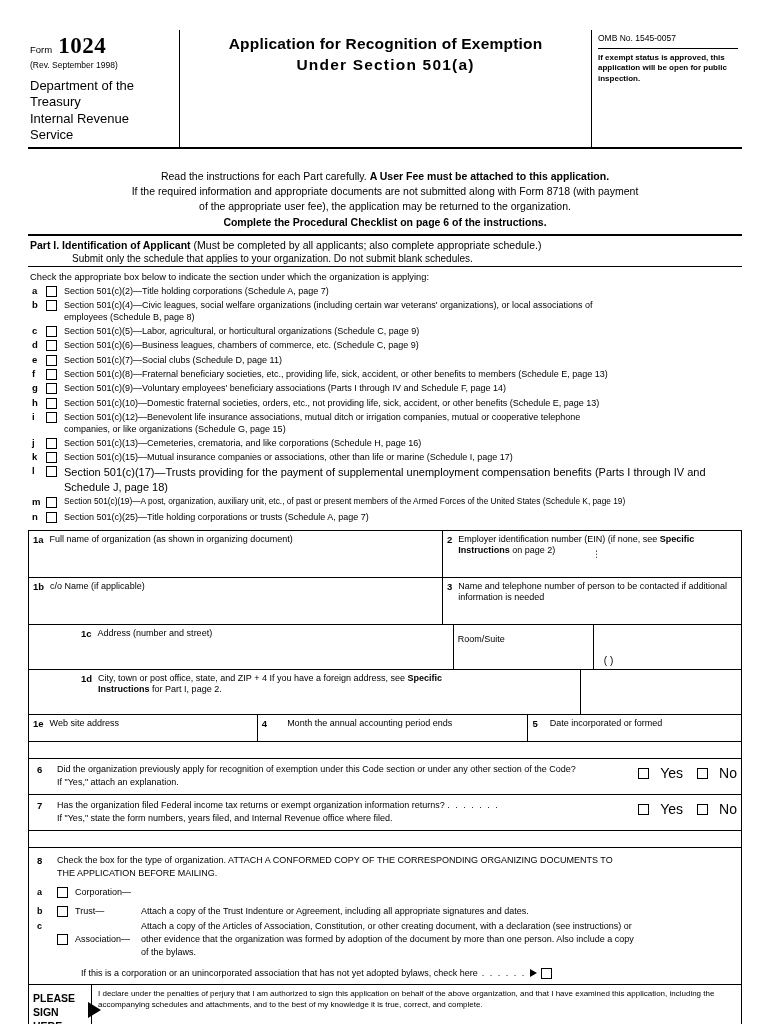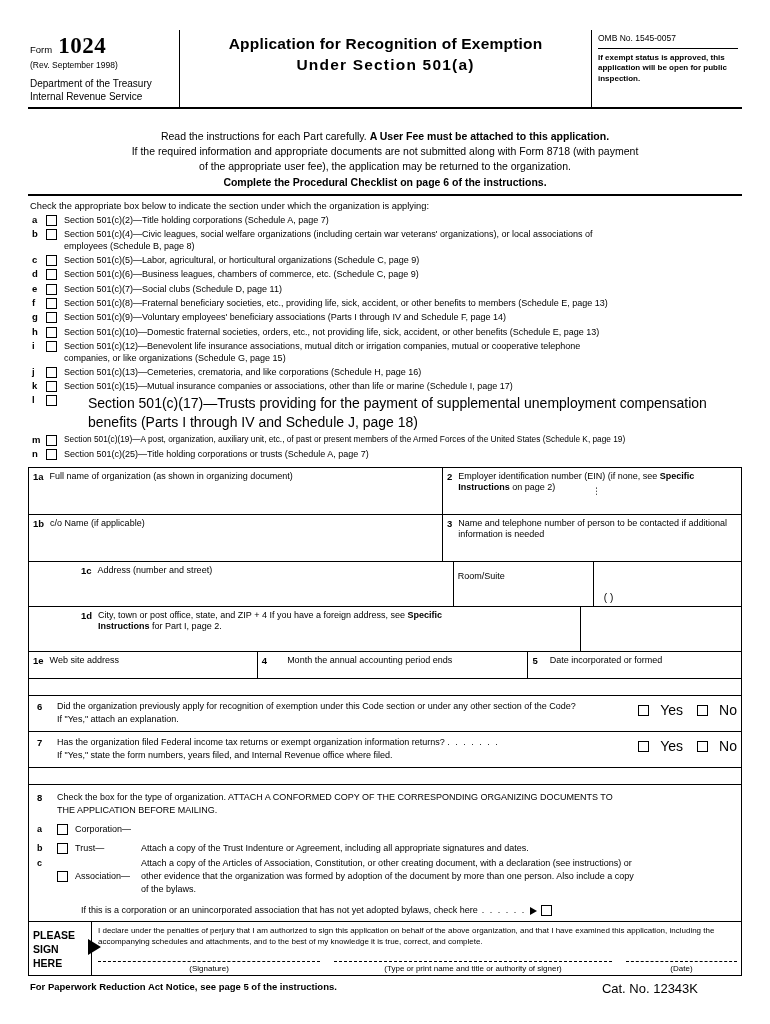--- a/index.html
+++ b/index.html
@@ -57,21 +57,21 @@
     gap: 6px;
   }
   .form-word { font-size: 9.5px; }
   .form-num {
     font-size: 23px;
     font-weight: bold;
     letter-spacing: 0.5px;
     font-family: "Liberation Serif", serif;
   }
   .rev { font-size: 8.5px; margin-top: 1px; }
-  .dept { font-size: 10px; margin-top: 8px; line-height: 1.25; }
+  .dept { font-size: 13px; margin-top: 8px; line-height: 1.25; }
   .title1 {
     font-size: 15.5px;
     font-weight: bold;
     letter-spacing: 0.2px;
   }
   .title2 {
     font-size: 15.5px;
     font-weight: bold;
     letter-spacing: 1.2px;
     margin-top: 3px;
@@ -261,20 +261,25 @@
 
   <div class="intro">
     <div>
       <span>Read the instructions for each Part carefully. </span><b>A User Fee must be attached to this application.</b>
     </div>
     <div>If the required information and appropriate documents are not submitted along with Form 8718 (with payment</div>
     <div>of the appropriate user fee), the application may be returned to the organization.</div>
     <div style="font-weight:bold;">Complete the Procedural Checklist on page 6 of the instructions.</div>
   </div>
 
+  <div class="part-bar">
+    <span class="pt">Part I. Identification of Applicant</span>
+    <span>(Must be completed by all applicants; also complete appropriate schedule.)</span>
+    <div class="part-sub">Submit only the schedule that applies to your organization. Do not submit blank schedules.</div>
+  </div>
 
   <div class="check-line">Check the appropriate box below to indicate the section under which the organization is applying:</div>
 
   <div>
     <div class="crow">
       <span class="ltr">a</span>
       <span class="cbox"></span>
       <span class="ctext">Section 501(c)(2)—Title holding corporations (Schedule A, page 7)</span>
     </div>
     <div class="crow">
@@ -329,21 +334,21 @@
       <span class="ctext">Section 501(c)(13)—Cemeteries, crematoria, and like corporations (Schedule H, page 16)</span>
     </div>
     <div class="crow">
       <span class="ltr">k</span>
       <span class="cbox"></span>
       <span class="ctext">Section 501(c)(15)—Mutual insurance companies or associations, other than life or marine (Schedule I, page 17)</span>
     </div>
     <div class="crow">
       <span class="ltr">l</span>
       <span class="cbox"></span>
-      <span class="ctext" style="font-size:14px;margin-left:24px;">Section 501(c)(17)—Trusts providing for the payment of supplemental unemployment compensation benefits (Parts I through IV and Schedule J, page 18)</span>
+      <span class="ctext" style="font-size:11px;">Section 501(c)(17)—Trusts providing for the payment of supplemental unemployment compensation benefits (Parts I through IV and Schedule J, page 18)</span>
     </div>
     <div class="crow">
       <span class="ltr">m</span>
       <span class="cbox"></span>
       <span class="ctext" style="font-size:8.3px;">Section 501(c)(19)—A post, organization, auxiliary unit, etc., of past or present members of the Armed Forces of the United States (Schedule K, page 19)</span>
     </div>
     <div class="crow">
       <span class="ltr">n</span>
       <span class="cbox"></span>
       <span class="ctext">Section 501(c)(25)—Title holding corporations or trusts (Schedule A, page 7)</span>

